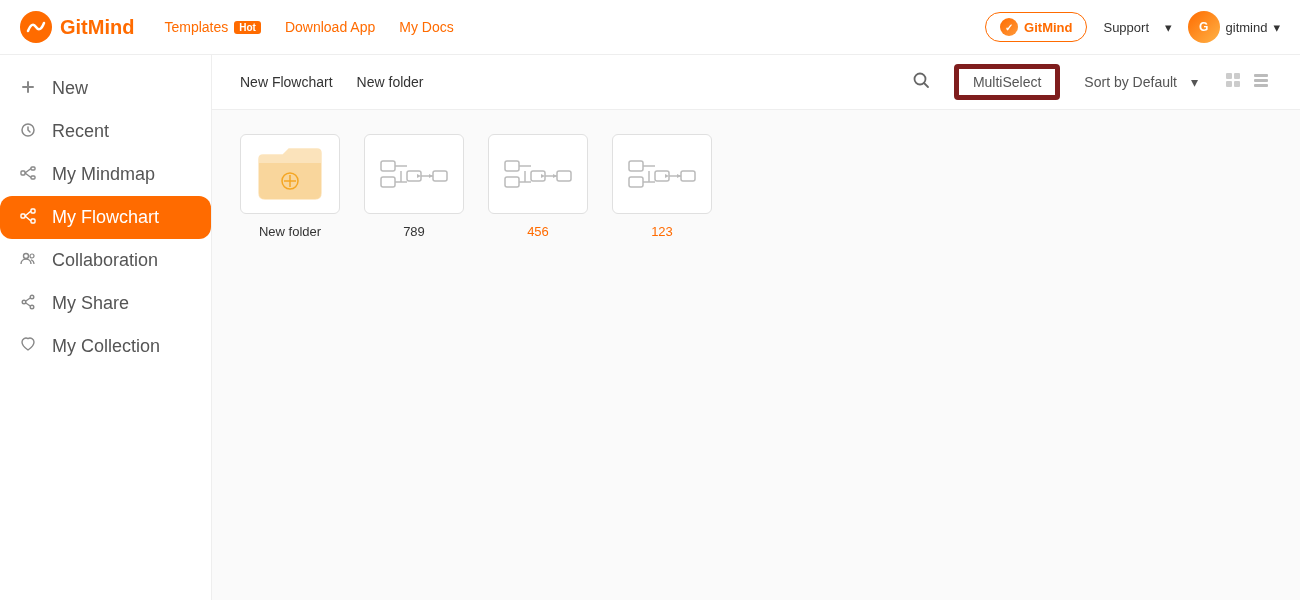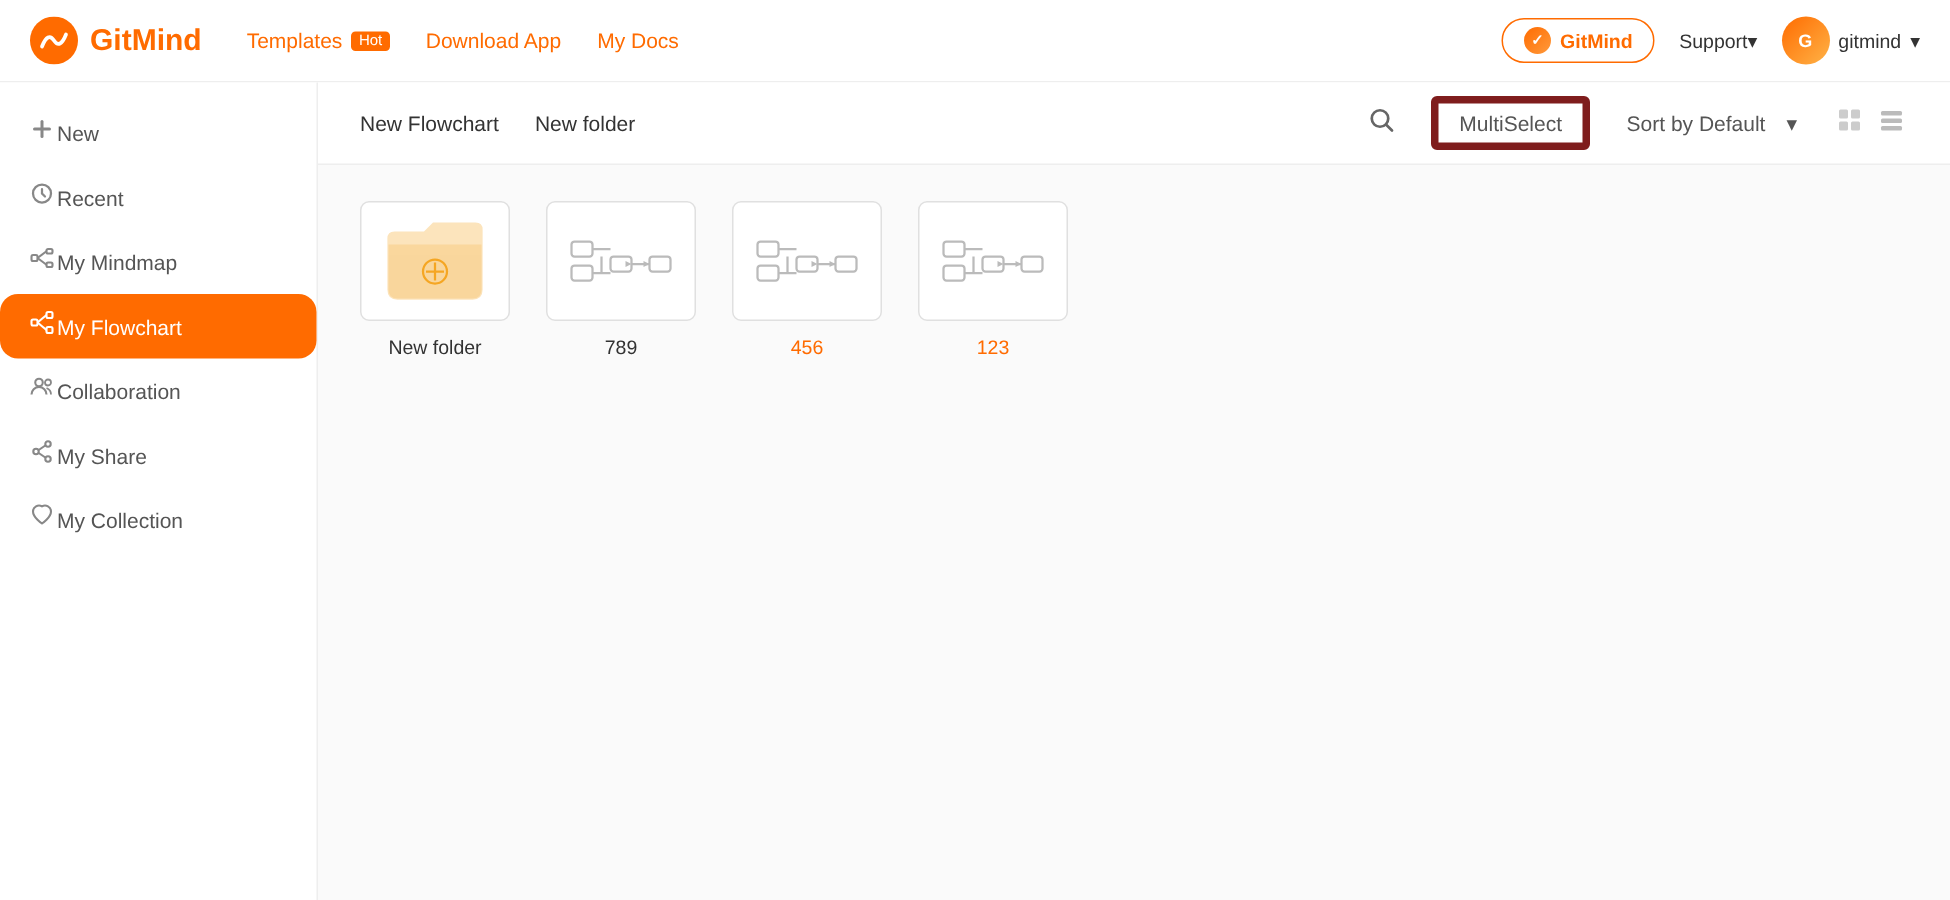--- a/index.html
+++ b/index.html
@@ -8,34 +8,34 @@
     
     .header {
       display: flex; align-items: center; height: 55px; padding: 0 20px;
       border-bottom: 1px solid #eee; background: #fff;
     }
     .logo { display: flex; align-items: center; gap: 8px; margin-right: 30px; text-decoration: none; }
     .logo-icon { width: 32px; height: 32px; }
     .logo-text { font-size: 20px; font-weight: 700; color: #ff6b00; }
     .nav-links { display: flex; align-items: center; gap: 24px; flex: 1; }
     .nav-link { text-decoration: none; color: #ff6b00; font-size: 14px; font-weight: 500; display: flex; align-items: center; gap: 6px; }
-    .hot-badge { background: #ff6b00; color: #fff; font-size: 10px; padding: 1px 5px; border-radius: 3px; font-weight: 400; }
+    .hot-badge { background: #ff6b00; color: #fff; font-size: 10px; padding: 1px 5px; border-radius: 3px; font-weight: 700; }
     .header-right { display: flex; align-items: center; gap: 16px; }
     .upgrade-btn { display: flex; align-items: center; gap: 6px; background: #fff; border: 1.5px solid #ff6b00; color: #ff6b00; padding: 5px 14px; border-radius: 20px; font-size: 13px; font-weight: 600; cursor: pointer; }
     .upgrade-icon { width: 18px; height: 18px; background: linear-gradient(135deg, #ff6b00, #ff9a3c); border-radius: 50%; display: flex; align-items: center; justify-content: center; color: #fff; font-size: 10px; }
-    .support-btn { font-size: 13px; color: #333; cursor: pointer; display: flex; align-items: center; gap: 0; }
+    .support-btn { font-size: 13px; color: #333; cursor: pointer; display: flex; align-items: center; gap: 16px; }
     .user-avatar { width: 32px; height: 32px; border-radius: 50%; background: linear-gradient(135deg, #ff6b00, #ffb347); display: flex; align-items: center; justify-content: center; color: #fff; font-size: 12px; font-weight: 700; }
     .user-menu { display: flex; align-items: center; gap: 6px; cursor: pointer; font-size: 13px; color: #333; }
 
     
     .layout { display: flex; height: calc(600px - 55px); }
 
     
     .sidebar { width: 212px; border-right: 1px solid #eee; padding: 12px 0; background: #fff; flex-shrink: 0; }
-    .sidebar-item { display: flex; align-items: center; gap: 2px; padding: 11px 20px; cursor: pointer; font-size: 14px; color: #555; transition: background 0.15s; }
+    .sidebar-item { display: flex; align-items: center; gap: 16px; padding: 11px 20px; cursor: pointer; font-size: 18px; color: #555; transition: background 0.15s; }
     .sidebar-item.active { background: #ff6b00; color: #fff; border-radius: 12px; }
     .sidebar-item.active .sidebar-icon { color: #fff; }
     .sidebar-icon { font-size: 16px; color: #888; }
     .sidebar-item.active .sidebar-icon { color: #fff; }
 
     
     .main { flex: 1; display: flex; flex-direction: column; background: #fafafa; }
     .toolbar { display: flex; align-items: center; gap: 24px; padding: 0 28px; height: 55px; border-bottom: 1px solid #eee; background: #fff; }
     .toolbar-btn { font-size: 14px; color: #333; cursor: pointer; font-weight: 400; padding: 4px 0; }
     .toolbar-spacer { flex: 1; }

